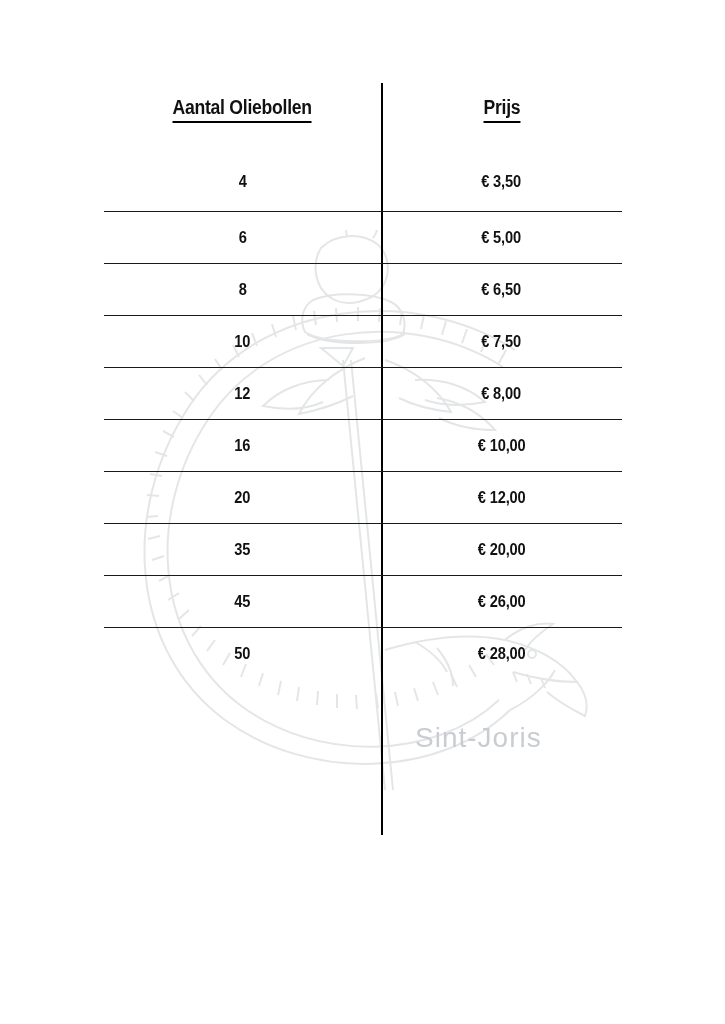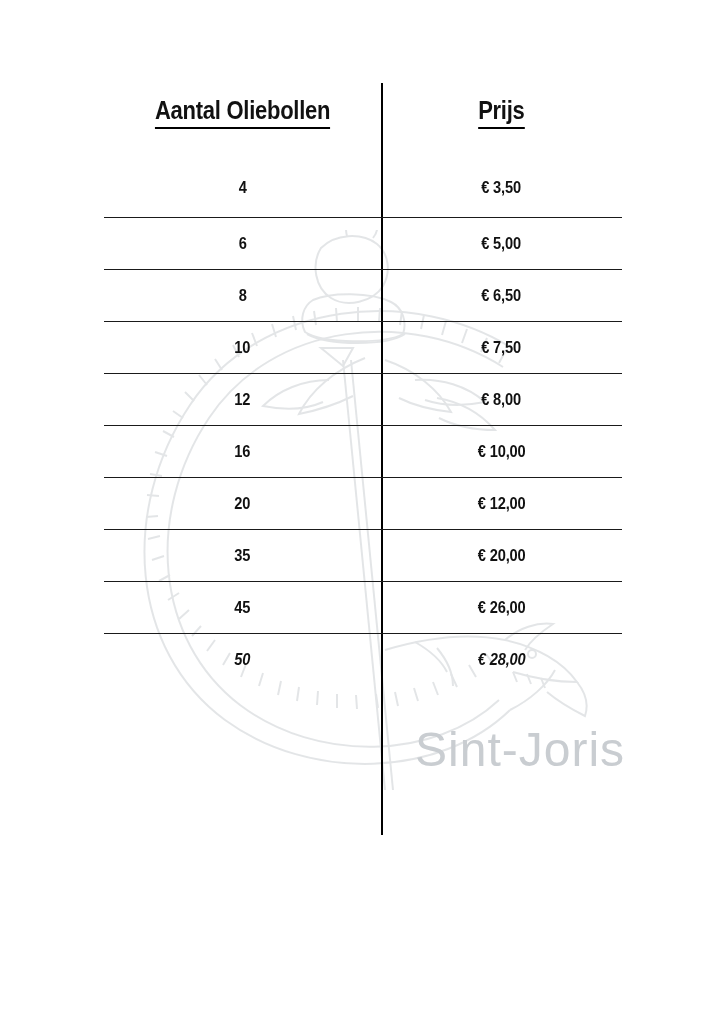--- a/index.html
+++ b/index.html
@@ -26,21 +26,21 @@
     pointer-events: none;
     z-index: 0;
     opacity: 0.55;
   }
   .watermark svg { display: block; width: 100%; height: 100%; }
 
   .wordmark {
     position: absolute;
     left: 415px;
     top: 722px;
-    font-size: 48px;
+    font-size: 28px;
     letter-spacing: 1px;
     color: #c9cdd1;
     z-index: 0;
     font-family: "Liberation Sans", sans-serif;
     white-space: nowrap;
     pointer-events: none;
   }
 
   
   .sheet {
@@ -64,21 +64,21 @@
     top: 96px;
     width: 518px;
     border-collapse: collapse;
     table-layout: fixed;
   }
 
   table.price-table col.c-amount { width: 277px; }
   table.price-table col.c-price  { width: 241px; }
 
   table.price-table th {
-    font-size: 25px;
+    font-size: 20px;
     font-weight: bold;
     padding: 0 0 30px 0;
     text-align: center;
     letter-spacing: -0.3px;
     border: 0;
   }
   th .hdr {
     display: inline-block;
     border-bottom: 2px solid #000;
     padding-bottom: 2px;
@@ -94,21 +94,20 @@
     border-top: 1px solid #1a1a1a;
     letter-spacing: -0.2px;
     font-family: "Liberation Sans", sans-serif;
   }
   table.price-table tr.first-row td {
     border-top: 0;
     height: 56px;
   }
   table.price-table tr.last-row td {
     border-bottom: 0;
-    font-style: italic;
   }
   td .cell {
     display: inline-block;
     transform: scaleX(0.86);
   }
 </style>
 </head>
 <body>
 
 <div class="watermark">

